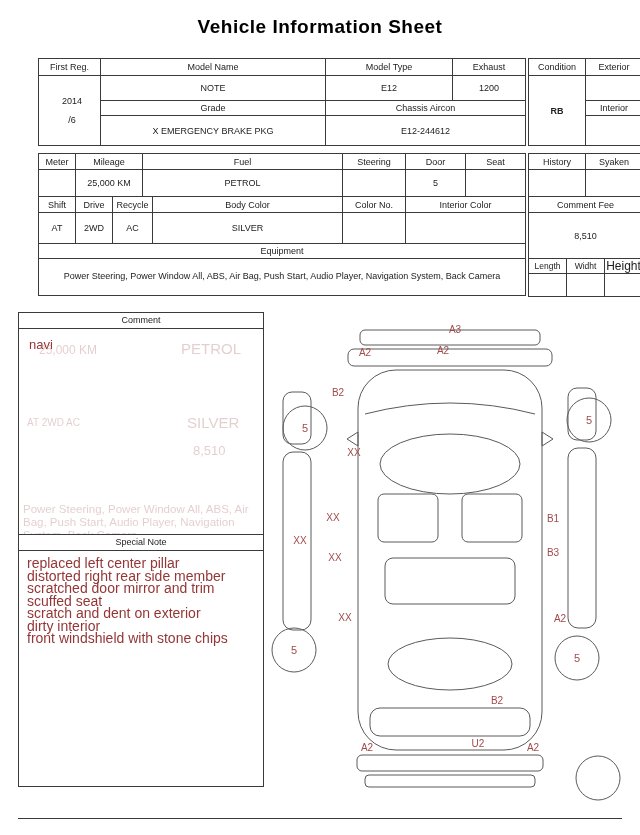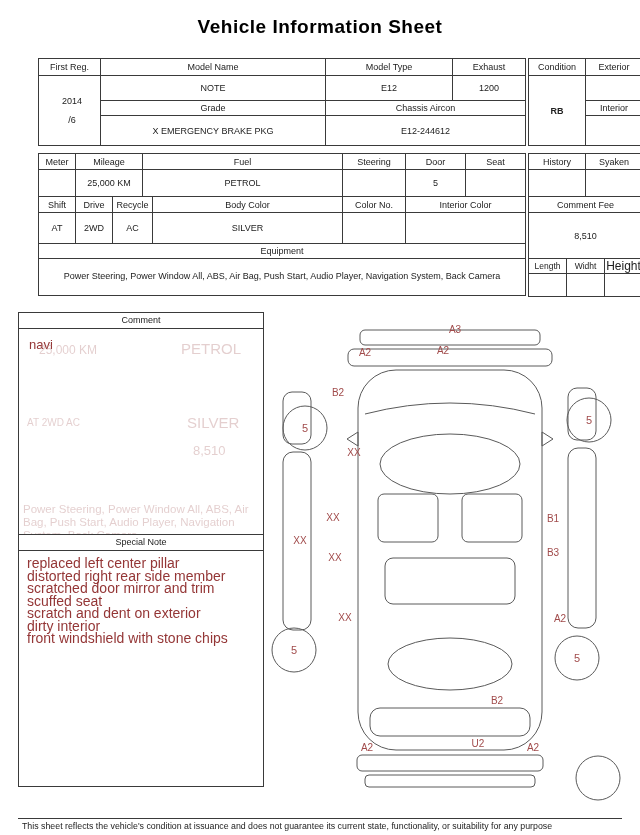--- a/index.html
+++ b/index.html
@@ -264,15 +264,14 @@
       <text x="29" y="342" font-size="11">5</text>
       <text x="312" y="350" font-size="11">5</text>
       <text x="232" y="392">B2</text>
       <text x="102" y="439">A2</text>
       <text x="213" y="435">U2</text>
       <text x="268" y="439">A2</text>
     </g>
   </svg>
 
   <div class="hline"></div>
-  <div class="disclaimer">This sheet reflects the vehicle's condition at issuance and does not guarantee its current state, functionality, or suitability for any purpose</div>
 
 </div>
 
 </body></html>

